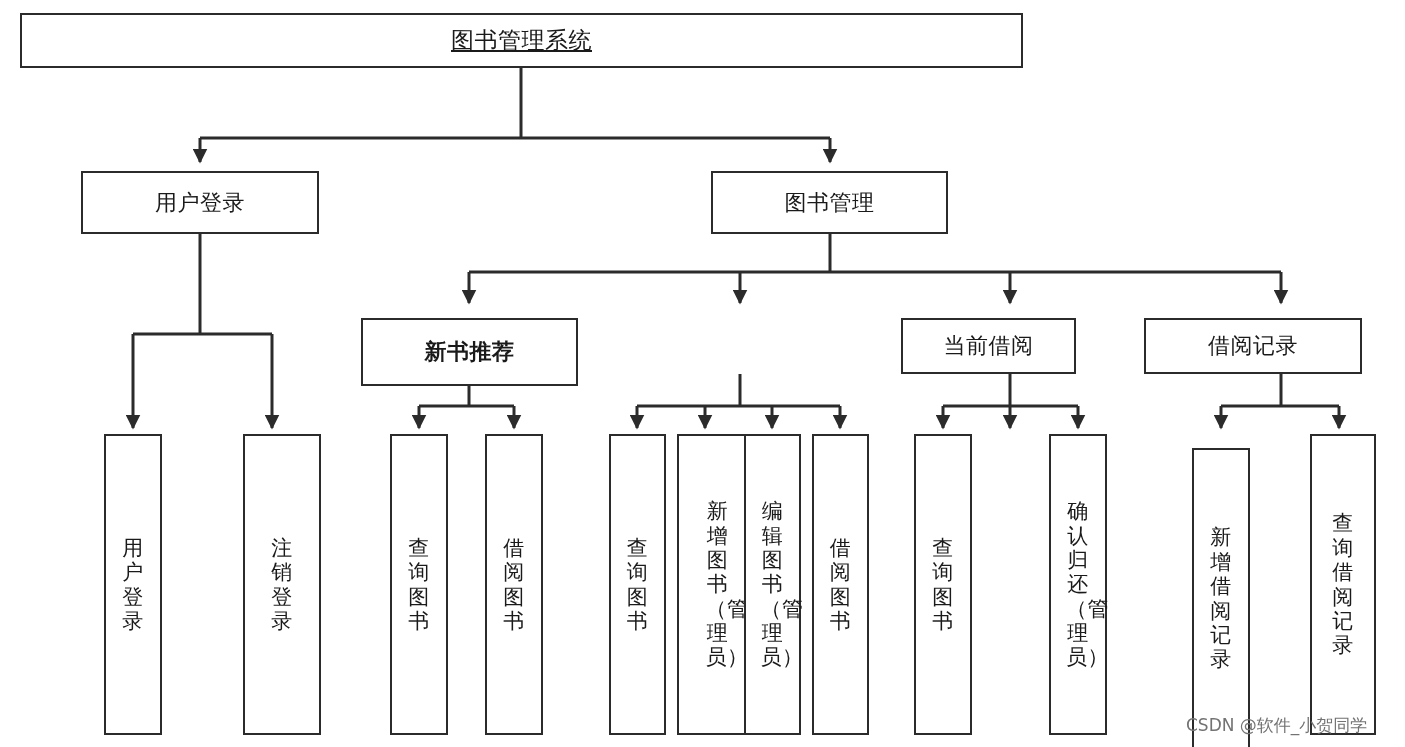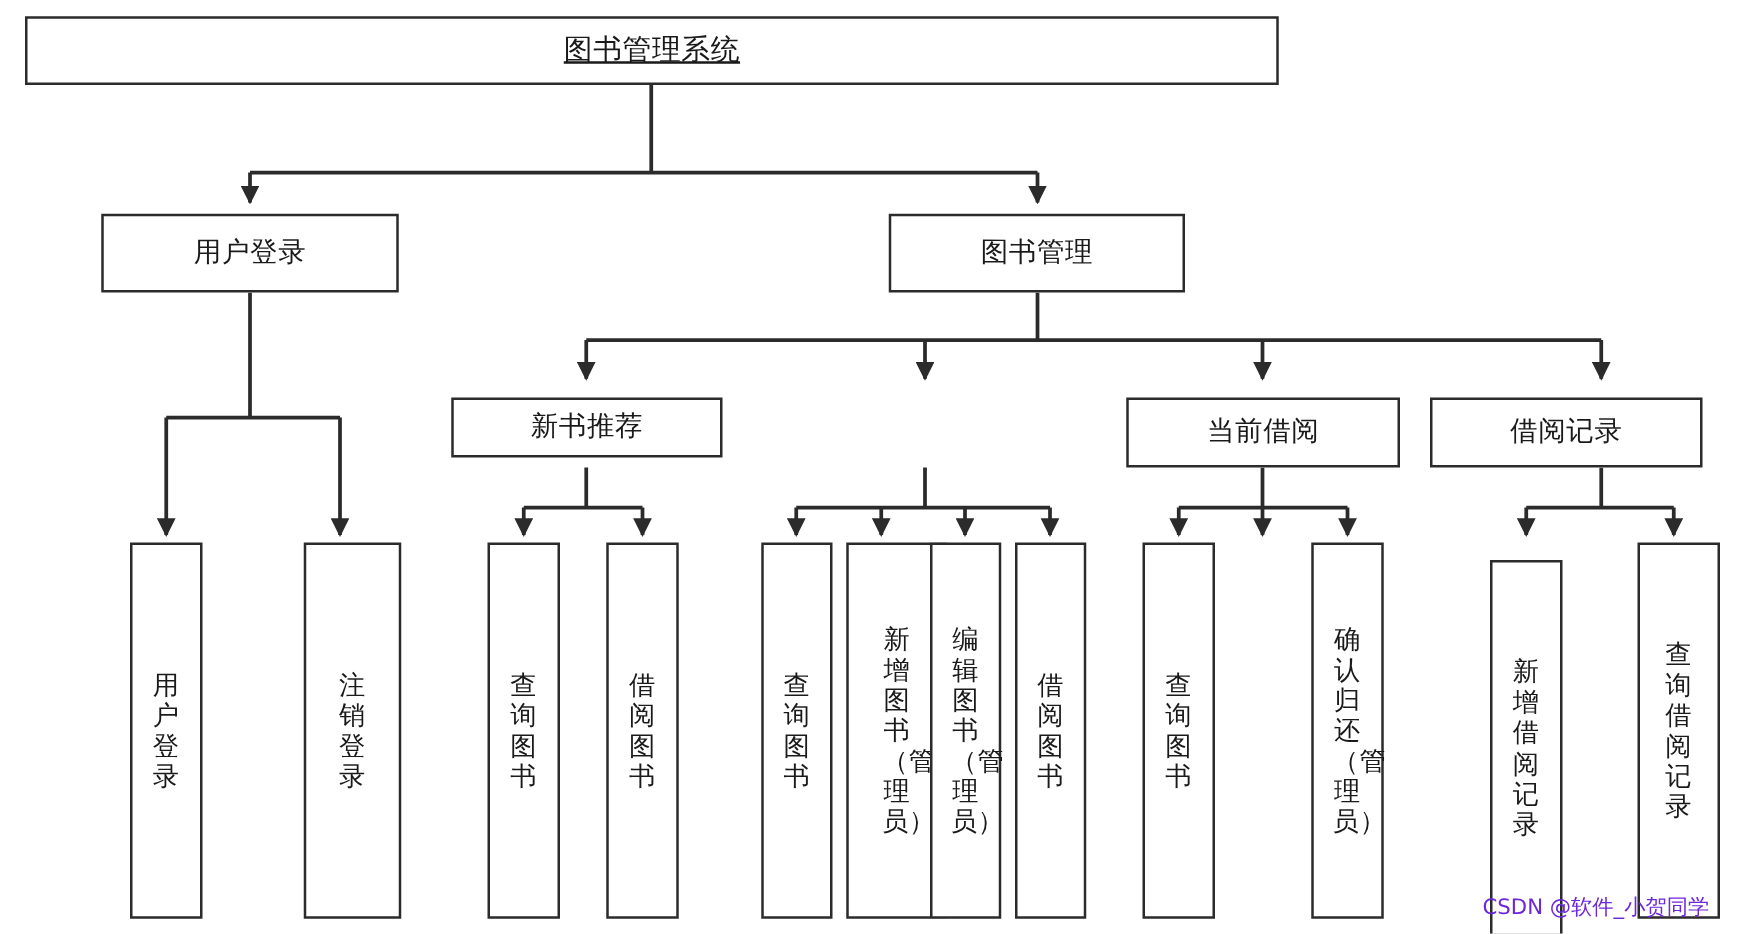--- a/index.html
+++ b/index.html
@@ -59,21 +59,21 @@
     writing-mode: horizontal-tb;
     word-break: break-all;
     width: 24px;
     text-align: center;
   }
   #watermark {
     position: absolute;
     left: 1186px;
     top: 714px;
     font-size: 17px;
-    color: #6d28d9;
+    color: #737373;
     white-space: nowrap;
     z-index: 5;
     font-family: "DejaVu Sans", "Liberation Sans", sans-serif;
   }
 </style>
 </head>
 <body>
 
 <div id="canvas">
 
@@ -132,26 +132,26 @@
   </div>
 
   <div class="node h" style="left:81px; top:171px; width:238px; height:63px;">
     <span class="label">用户登录</span>
   </div>
 
   <div class="node h" style="left:711px; top:171px; width:237px; height:63px;">
     <span class="label">图书管理</span>
   </div>
 
-  <div class="node h" style="left:361px; top:318px; width:217px; height:48px;">
+  <div class="node h" style="left:361px; top:318px; width:217px; height:68px;font-weight:bold;">
     <span class="label">新书推荐</span>
   </div>
 
 
-  <div class="node h" style="left:901px; top:318px; width:219px; height:56px;">
+  <div class="node h" style="left:901px; top:318px; width:175px; height:56px;">
     <span class="label">当前借阅</span>
   </div>
 
   <div class="node h" style="left:1144px; top:318px; width:218px; height:56px;">
     <span class="label">借阅记录</span>
   </div>
 
   <div class="node v" style="left:104px; top:434px; width:58px; height:301px;">
     <span class="label">用户登录</span>
   </div>

